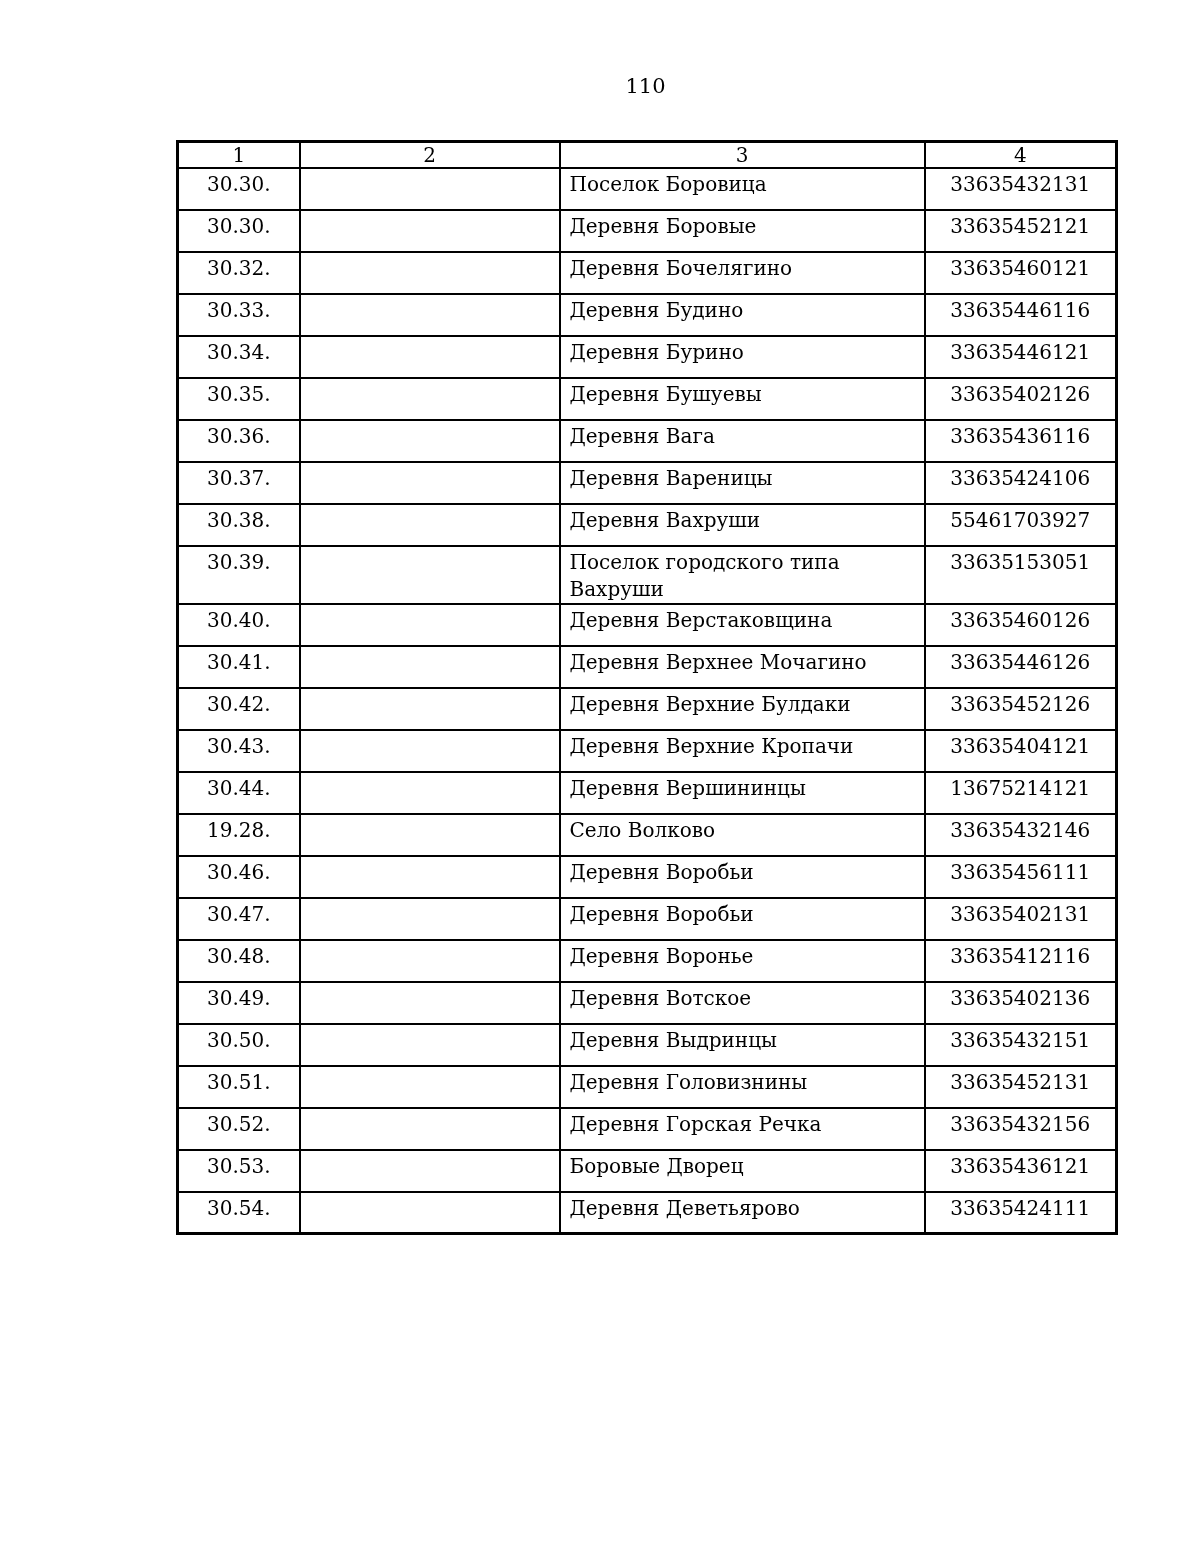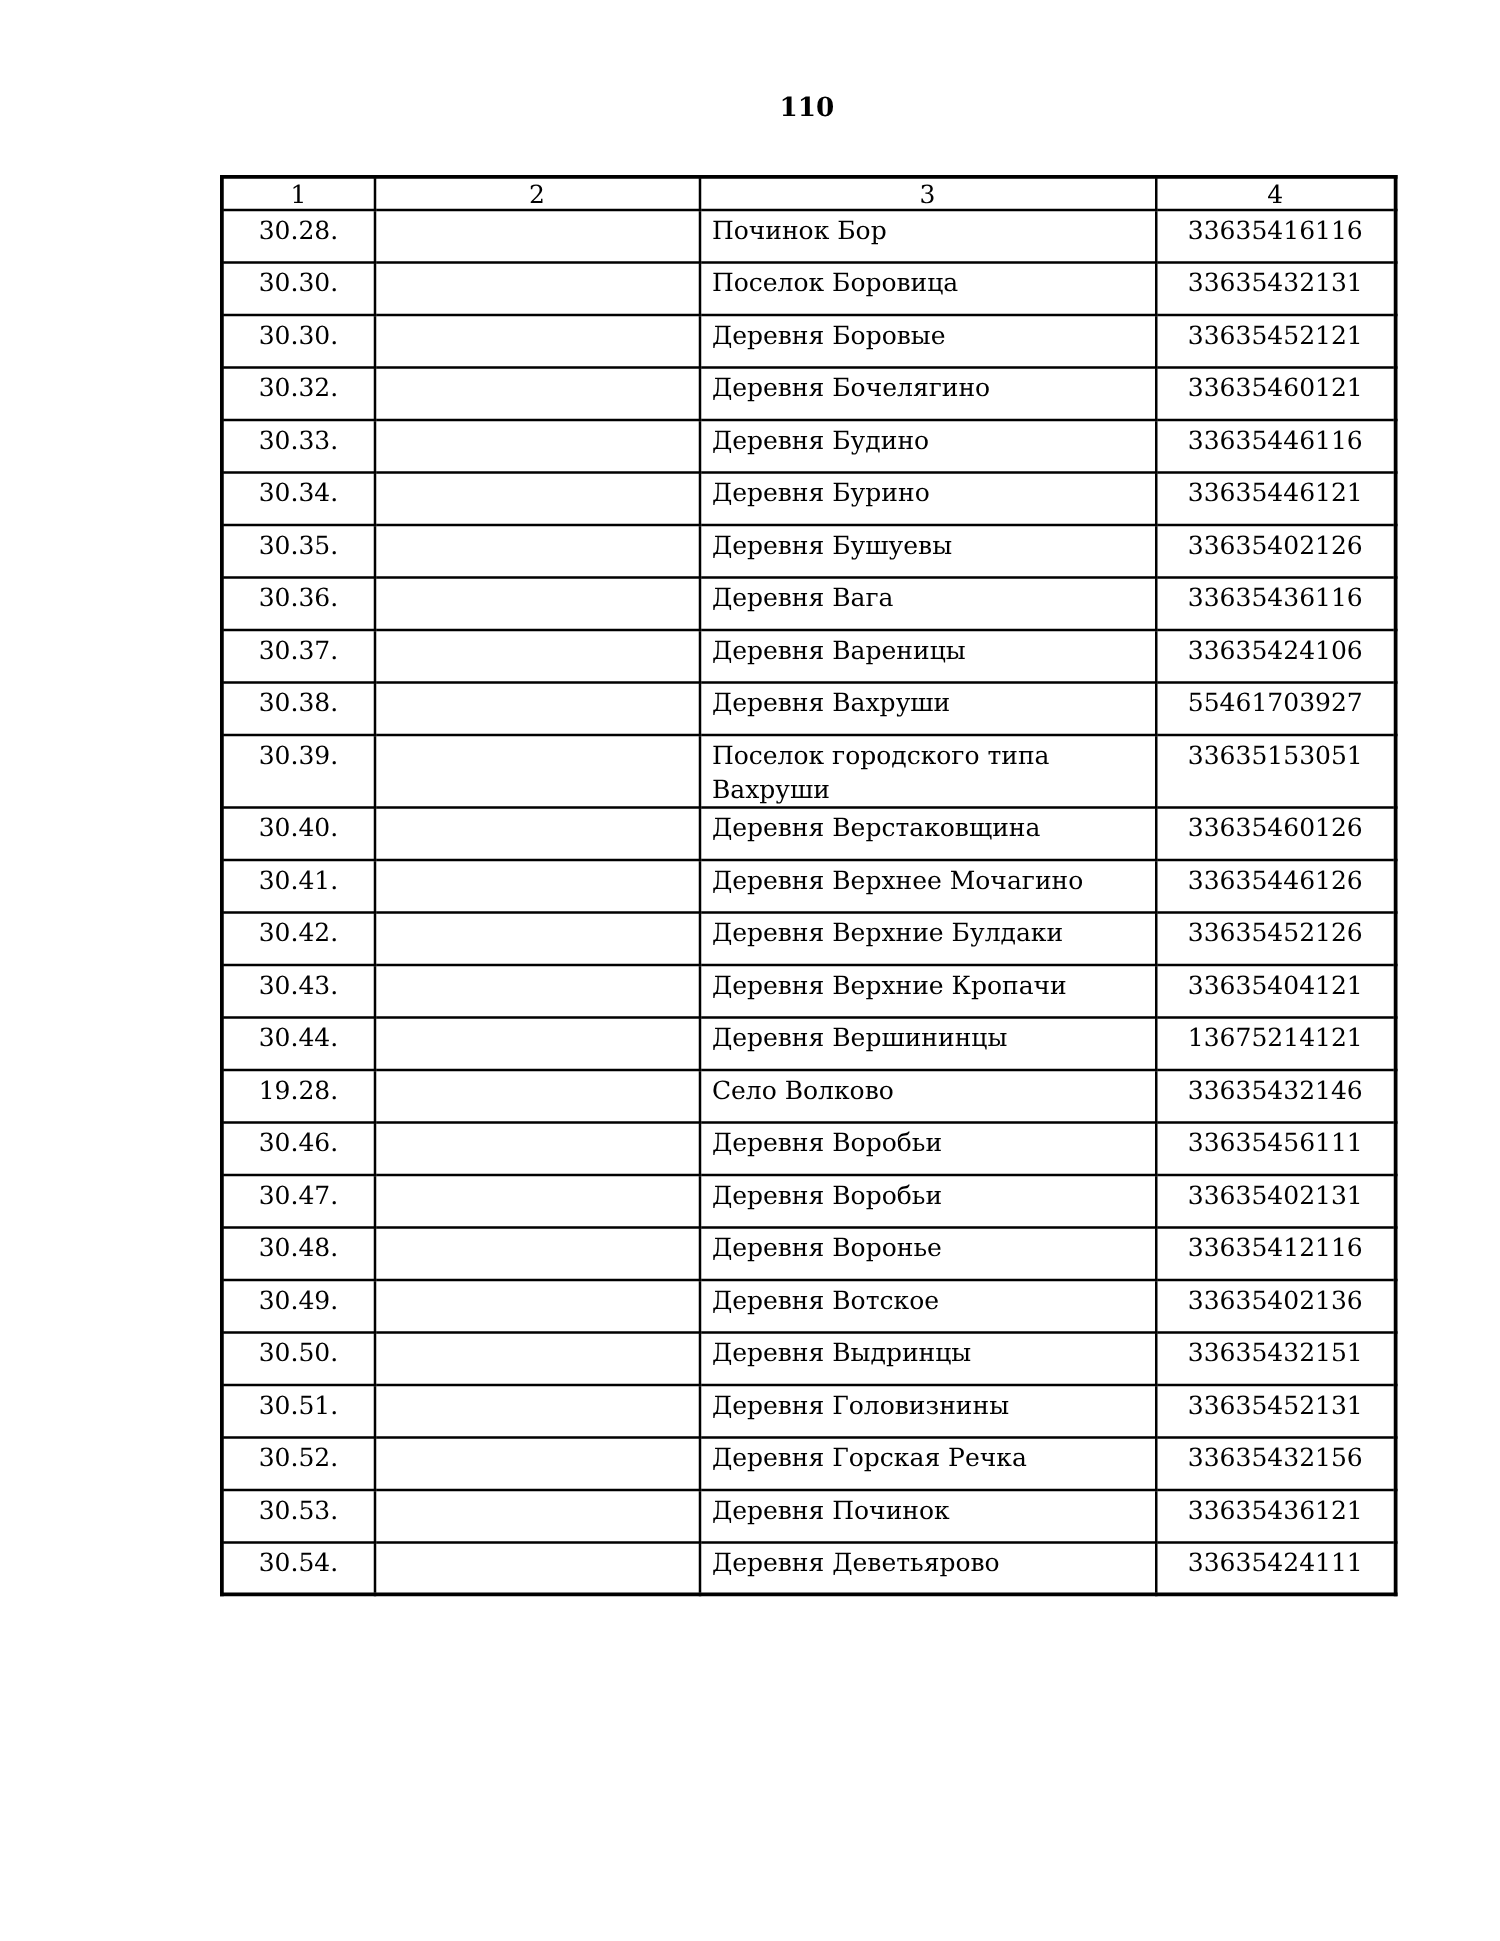--- a/index.html
+++ b/index.html
@@ -20,21 +20,20 @@
     left: 176px;
     top: 0;
     width: 939px;
   }
   .page-number {
     margin-top: 74px;
     text-align: center;
     font-size: 21px;
     line-height: 24px;
     color: #000000;
-    font-weight: bold;
   }
   table.doc-table {
     margin-top: 42px;
     width: 939px;
     border-collapse: collapse;
     table-layout: fixed;
     border: 3px solid #000000;
   }
   .doc-table col.c1 { width: 122px; }
   .doc-table col.c2 { width: 260px; }
@@ -82,26 +81,20 @@
       <thead>
         <tr>
           <th>1</th>
           <th>2</th>
           <th>3</th>
           <th>4</th>
         </tr>
       </thead>
       <tbody>
           <tr>
-    <td class="c1">30.28.</td>
-    <td class="c2"></td>
-    <td class="c3">Починок Бор</td>
-    <td class="c4">33635416116</td>
-  </tr>
-          <tr>
     <td class="c1">30.30.</td>
     <td class="c2"></td>
     <td class="c3">Поселок Боровица</td>
     <td class="c4">33635432131</td>
   </tr>
           <tr>
     <td class="c1">30.30.</td>
     <td class="c2"></td>
     <td class="c3">Деревня Боровые</td>
     <td class="c4">33635452121</td>
@@ -228,21 +221,21 @@
   </tr>
           <tr>
     <td class="c1">30.52.</td>
     <td class="c2"></td>
     <td class="c3">Деревня Горская Речка</td>
     <td class="c4">33635432156</td>
   </tr>
           <tr>
     <td class="c1">30.53.</td>
     <td class="c2"></td>
-    <td class="c3">Деревня Починок</td>
+    <td class="c3">Боровые Дворец</td>
     <td class="c4">33635436121</td>
   </tr>
           <tr>
     <td class="c1">30.54.</td>
     <td class="c2"></td>
     <td class="c3">Деревня Деветьярово</td>
     <td class="c4">33635424111</td>
   </tr>
         </tbody>
     </table>

